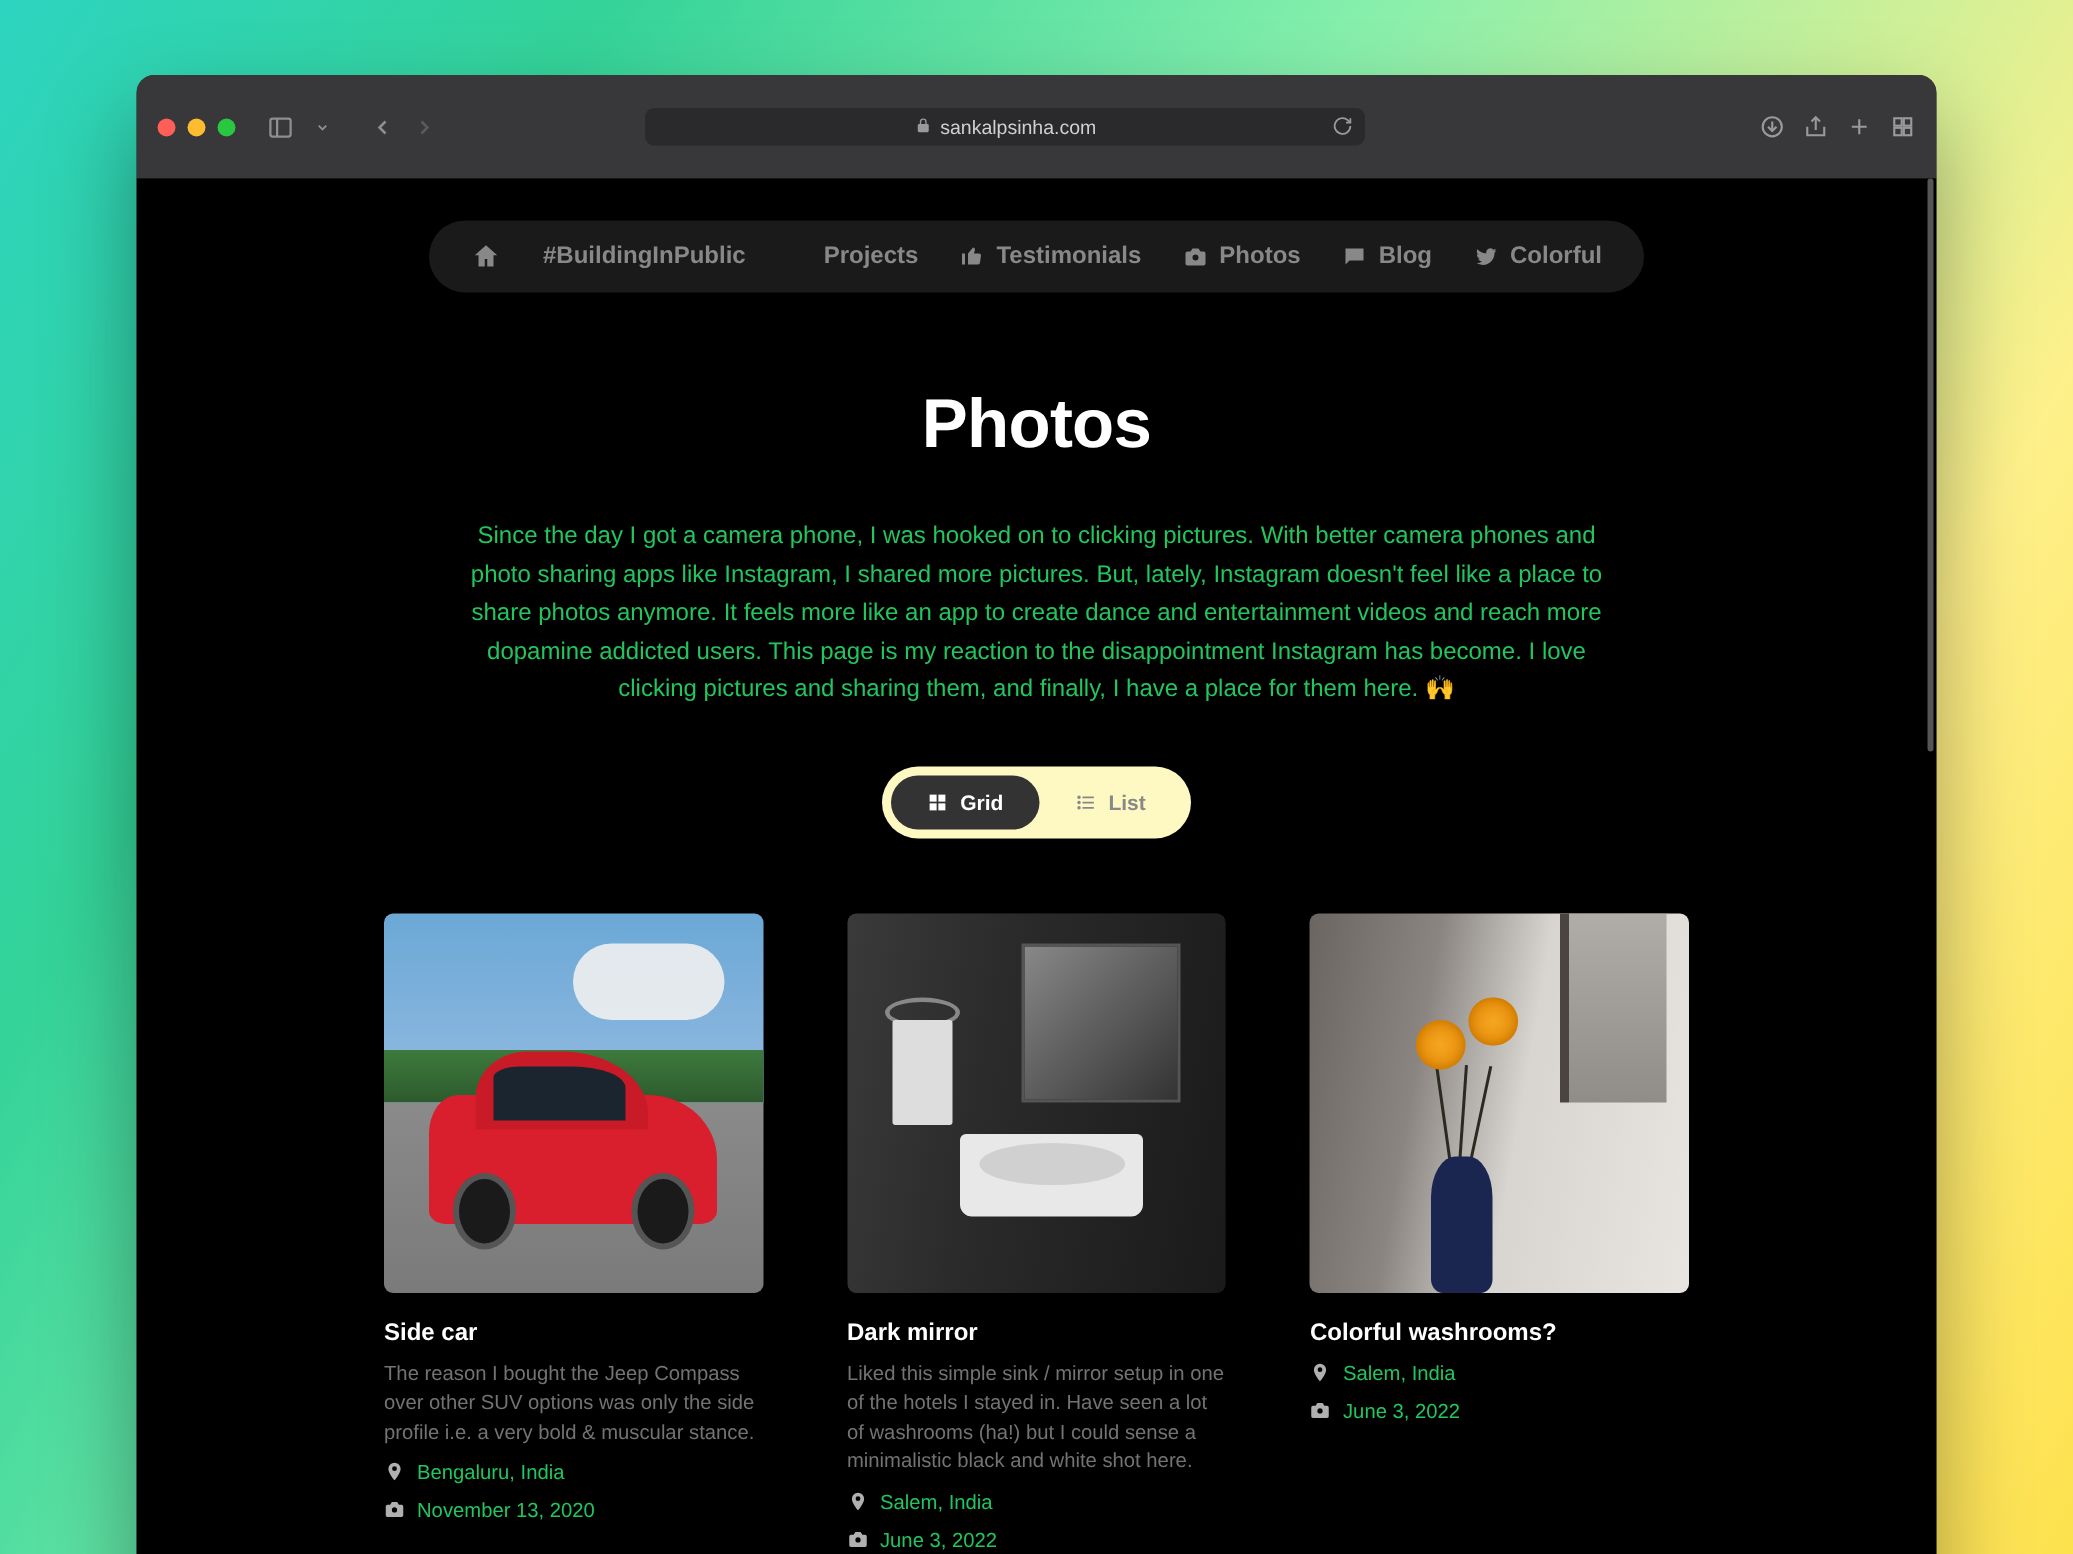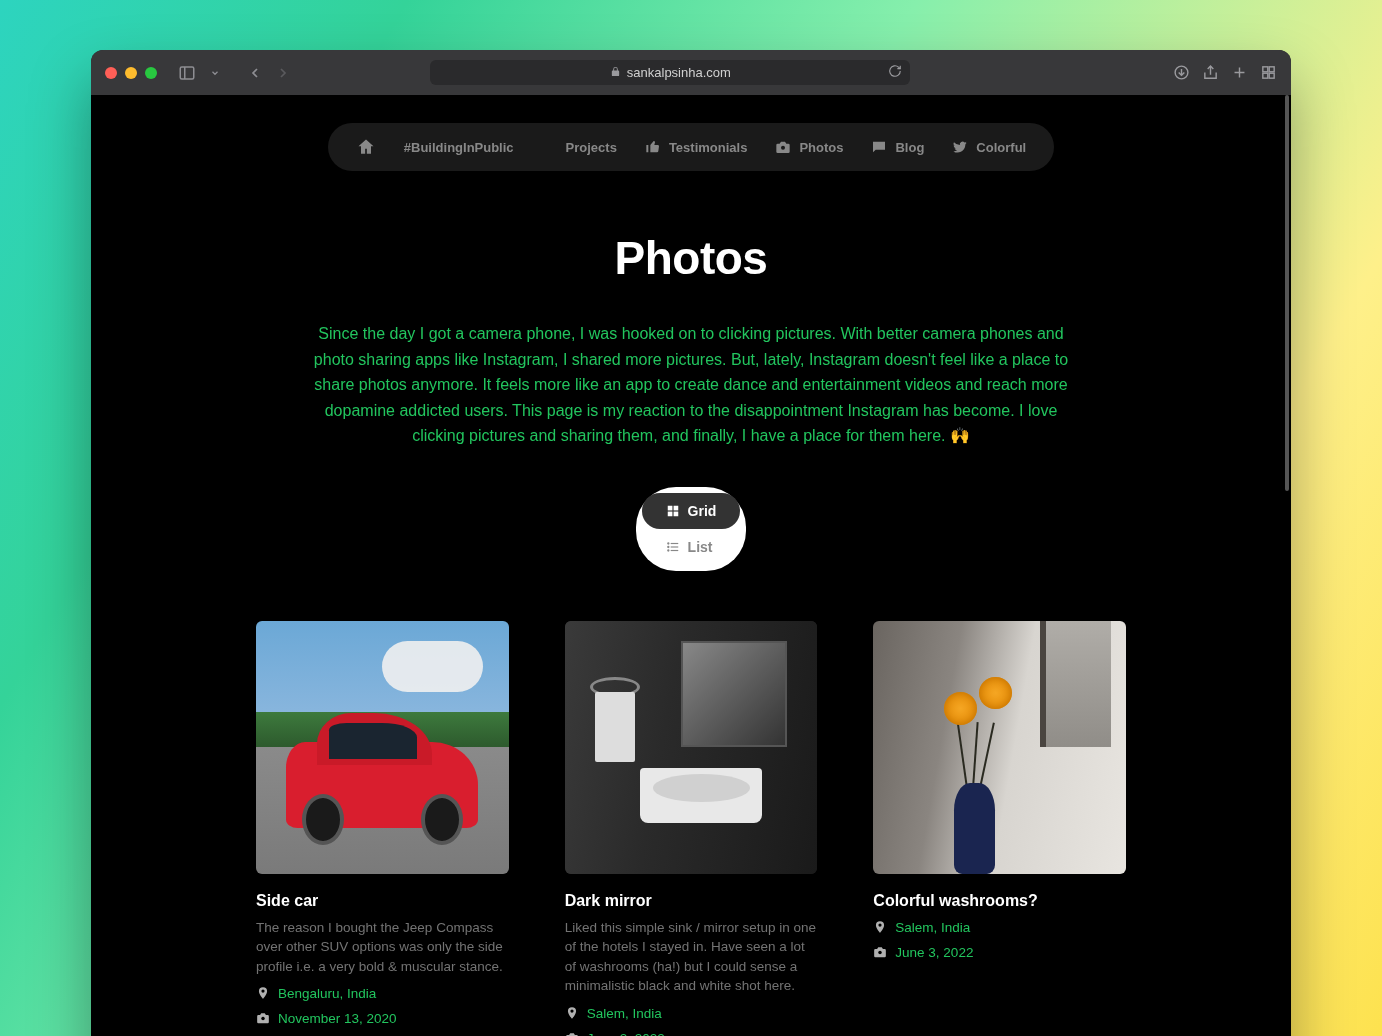--- a/index.html
+++ b/index.html
@@ -28,26 +28,26 @@
 .tl { width: 12px; height: 12px; border-radius: 50%; }
 .tl.red { background: #ff5f57; }
 .tl.yellow { background: #febc2e; }
 .tl.green { background: #28c840; }
 .tb-btn { color: #8e8e93; display: flex; align-items: center; justify-content: center; width: 24px; height: 24px; }
 .tb-btn.dim { opacity: 0.4; }
 .tb-group { display: flex; gap: 4px; align-items: center; }
 .url-bar {
   flex: 1;
   max-width: 480px;
-  margin: 0 auto;
+  margin: 12px auto;
   background: #2a2a2c;
   border-radius: 6px;
   padding: 5px 12px;
   display: flex;
-  align-items: center;
+  align-items: flex-start;
   justify-content: center;
   gap: 6px;
   color: #d0d0d0;
   font-size: 13px;
   position: relative;
 }
 .url-bar .reload { position: absolute; right: 8px; color: #9a9a9e; }
 .url-bar .lock { color: #9a9a9e; }
 .right-icons { display: flex; gap: 12px; color: #9a9a9e; margin-left: auto; }
 .right-icons > span { display:flex; align-items:center; }
@@ -67,48 +67,47 @@
   gap: 28px;
   width: fit-content;
   margin: 8px auto 0;
 }
 .nav-item {
   display: flex;
   align-items: center;
   gap: 8px;
   color: #888;
   font-weight: 700;
-  font-size: 13px;
+  font-size: 16px;
   cursor: pointer;
 }
 .nav-item svg { width: 16px; height: 16px; fill: #888; }
 .nav-home svg { width: 20px; height: 20px; }
 .page-title {
   text-align: center;
   font-size: 46px;
   font-weight: 900;
   margin-top: 60px;
   letter-spacing: -0.5px;
 }
 .intro {
   max-width: 760px;
   margin: 36px auto 0;
   text-align: center;
   color: #22c55e;
   font-size: 16px;
   line-height: 1.6;
 }
 .view-toggle {
-  background: #ffffff;
+  background: #fef9c3;
   border-radius: 40px;
   display: flex;
   padding: 6px;
   width: fit-content;
   margin: 38px auto 0;
-  flex-direction: column;
 }
 .vt-btn {
   display: flex;
   align-items: center;
   gap: 8px;
   padding: 10px 24px;
   border-radius: 40px;
   font-weight: 700;
   font-size: 14px;
   color: #888;

